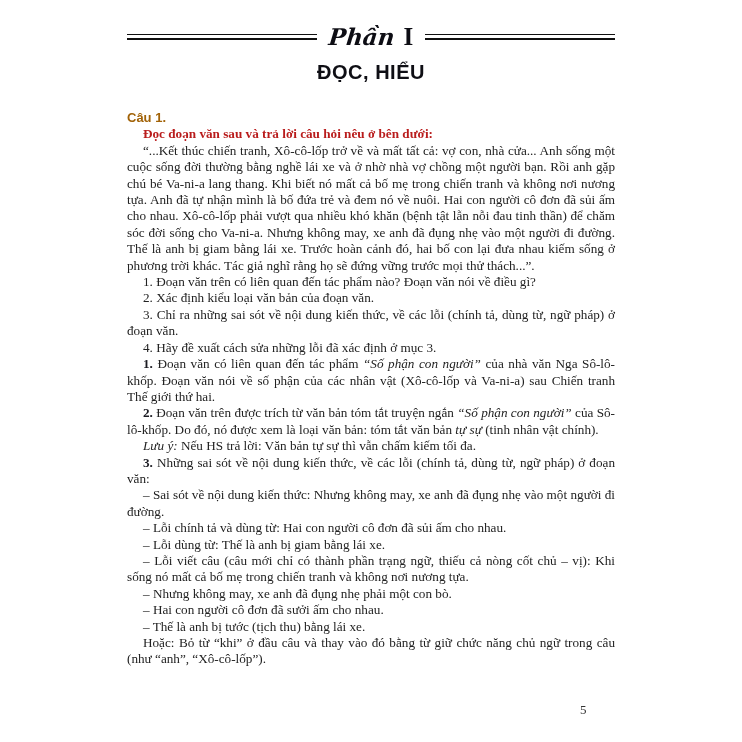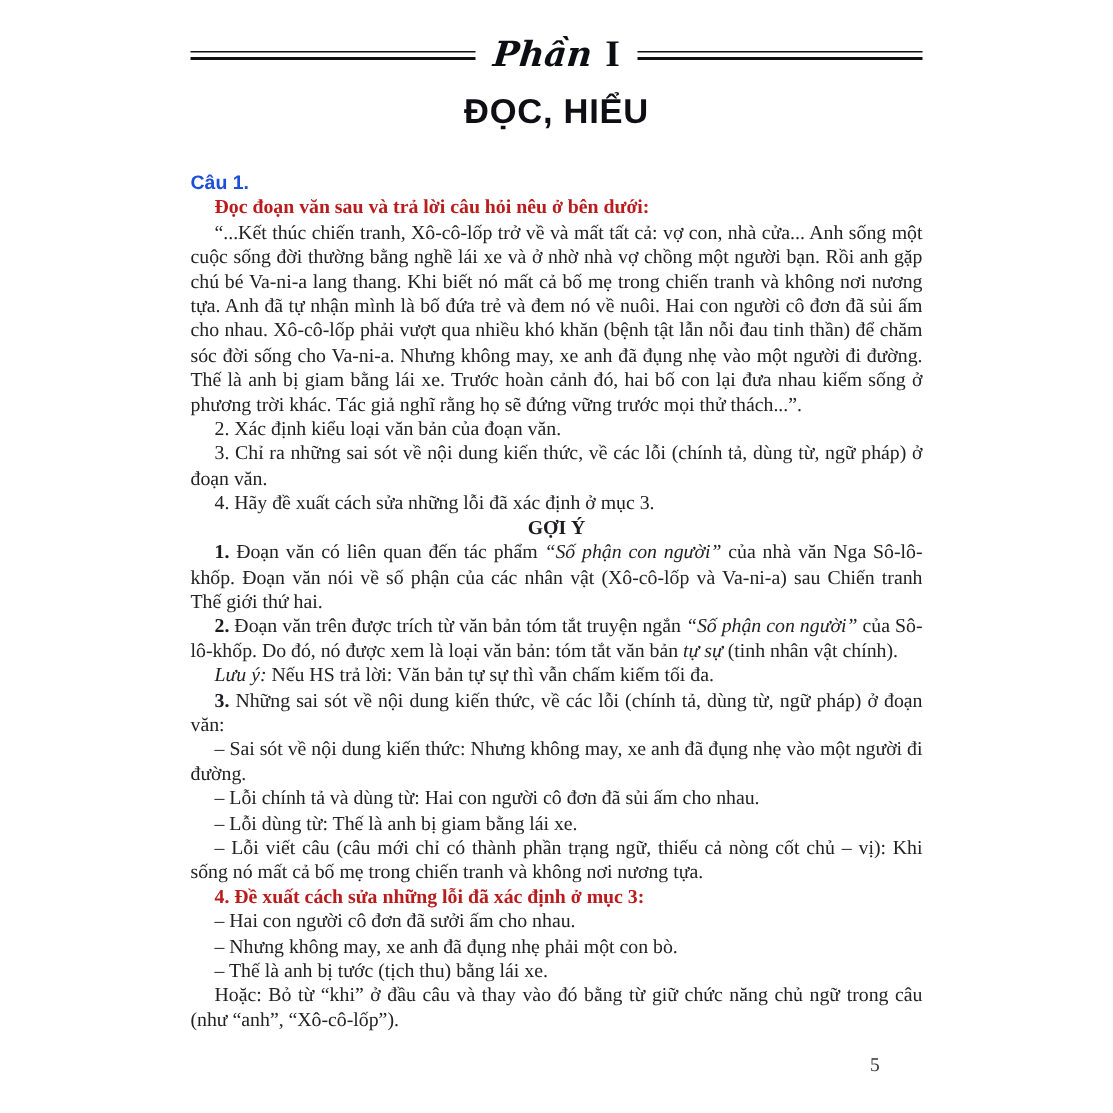--- a/index.html
+++ b/index.html
@@ -48,39 +48,39 @@
     font-weight: bold;
     font-size: 25px;
     color: #0d0d14;
   }
 
   .section-title {
     margin: 9px 0 0 0;
     text-align: center;
     font-family: "Liberation Sans", sans-serif;
     font-weight: bold;
-    font-size: 23px;
+    font-size: 20px;
     letter-spacing: 0.5px;
     color: #0e0e14;
   }
 
   
   .body-text {
     margin-top: 26px;
     font-size: 13.2px;
     line-height: 16.4px;
     text-align: justify;
   }
   p { margin: 0; }
   .indent { text-indent: 16px; }
   .q-label {
     font-family: "Liberation Sans", sans-serif;
     font-weight: bold;
     font-size: 13px;
-    color: #1d4ed8;
+    color: #a16207;
   }
   .bold-serif { font-weight: bold; color: #b91c1c; }
   .goiy-heading {
     text-align: center;
     font-weight: bold;
     color: #1b1b22;
     text-indent: 0;
   }
   b { color: #1b1b22; }
   i.work-title { font-style: italic; }
@@ -109,43 +109,42 @@
   <h1 class="section-title">ĐỌC, HIỂU</h1>
 
   <div class="body-text">
 
     <p><span class="q-label">Câu 1.</span></p>
 
     <p class="indent bold-serif">Đọc đoạn văn sau và trả lời câu hỏi nêu ở bên dưới:</p>
 
     <p class="indent">“...Kết thúc chiến tranh, Xô-cô-lốp trở về và mất tất cả: vợ con, nhà cửa... Anh sống một cuộc sống đời thường bằng nghề lái xe và ở nhờ nhà vợ chồng một người bạn. Rồi anh gặp chú bé Va-ni-a lang thang. Khi biết nó mất cả bố mẹ trong chiến tranh và không nơi nương tựa. Anh đã tự nhận mình là bố đứa trẻ và đem nó về nuôi. Hai con người cô đơn đã sủi ấm cho nhau. Xô-cô-lốp phải vượt qua nhiều khó khăn (bệnh tật lẫn nỗi đau tinh thần) để chăm sóc đời sống cho Va-ni-a. Nhưng không may, xe anh đã đụng nhẹ vào một người đi đường. Thế là anh bị giam bằng lái xe. Trước hoàn cảnh đó, hai bố con lại đưa nhau kiếm sống ở phương trời khác. Tác giả nghĩ rằng họ sẽ đứng vững trước mọi thử thách...”.</p>
 
+    <p class="indent">1. Đoạn văn trên có liên quan đến tác phẩm nào? Đoạn văn nói về điều gì?</p>
     <p class="indent">2. Xác định kiểu loại văn bản của đoạn văn.</p>
     <p class="indent">3. Chỉ ra những sai sót về nội dung kiến thức, về các lỗi (chính tả, dùng từ, ngữ pháp) ở đoạn văn.</p>
     <p class="indent">4. Hãy đề xuất cách sửa những lỗi đã xác định ở mục 3.</p>
 
-    <p class="goiy-heading">GỢI Ý</p>
 
     <p class="indent"><b>1.</b><span> Đoạn văn có liên quan đến tác phẩm </span><i class="work-title">“Số phận con người”</i><span> của nhà văn Nga Sô-lô-khốp. Đoạn văn nói về số phận của các nhân vật (Xô-cô-lốp và Va-ni-a) sau Chiến tranh Thế giới thứ hai.</span></p>
 
     <p class="indent"><b>2.</b><span> Đoạn văn trên được trích từ văn bản tóm tắt truyện ngắn </span><i class="work-title">“Số phận con người”</i><span> của Sô-lô-khốp. Do đó, nó được xem là loại văn bản: tóm tắt văn bản </span><i class="work-title">tự sự</i><span> (tinh nhân vật chính).</span></p>
 
     <p class="indent"><i>Lưu ý:</i><span> Nếu HS trả lời: Văn bản tự sự thì vẫn chấm kiếm tối đa.</span></p>
 
     <p class="indent"><b>3.</b><span> Những sai sót về nội dung kiến thức, về các lỗi (chính tả, dùng từ, ngữ pháp) ở đoạn văn:</span></p>
 
     <p class="indent">– Sai sót về nội dung kiến thức: Nhưng không may, xe anh đã đụng nhẹ vào một người đi đường.</p>
     <p class="indent">– Lỗi chính tả và dùng từ: Hai con người cô đơn đã sủi ấm cho nhau.</p>
     <p class="indent">– Lỗi dùng từ: Thế là anh bị giam bằng lái xe.</p>
     <p class="indent">– Lỗi viết câu (câu mới chỉ có thành phần trạng ngữ, thiếu cả nòng cốt chủ – vị): Khi sống nó mất cả bố mẹ trong chiến tranh và không nơi nương tựa.</p>
 
-    <p class="indent bold-serif">4. Đề xuất cách sửa những lỗi đã xác định ở mục 3:</p>
 
+    <p class="indent">– Nhưng không may, xe anh đã đụng nhẹ phải một con bò.</p>
     <p class="indent">– Hai con người cô đơn đã sưởi ấm cho nhau.</p>
-    <p class="indent">– Nhưng không may, xe anh đã đụng nhẹ phải một con bò.</p>
     <p class="indent">– Thế là anh bị tước (tịch thu) bằng lái xe.</p>
 
     <p class="indent">Hoặc: Bỏ từ “khi” ở đầu câu và thay vào đó bằng từ giữ chức năng chủ ngữ trong câu (như “anh”, “Xô-cô-lốp”).</p>
 
   </div>
 </div>
 
 <div class="page-number">5</div>
 
 </body></html>

